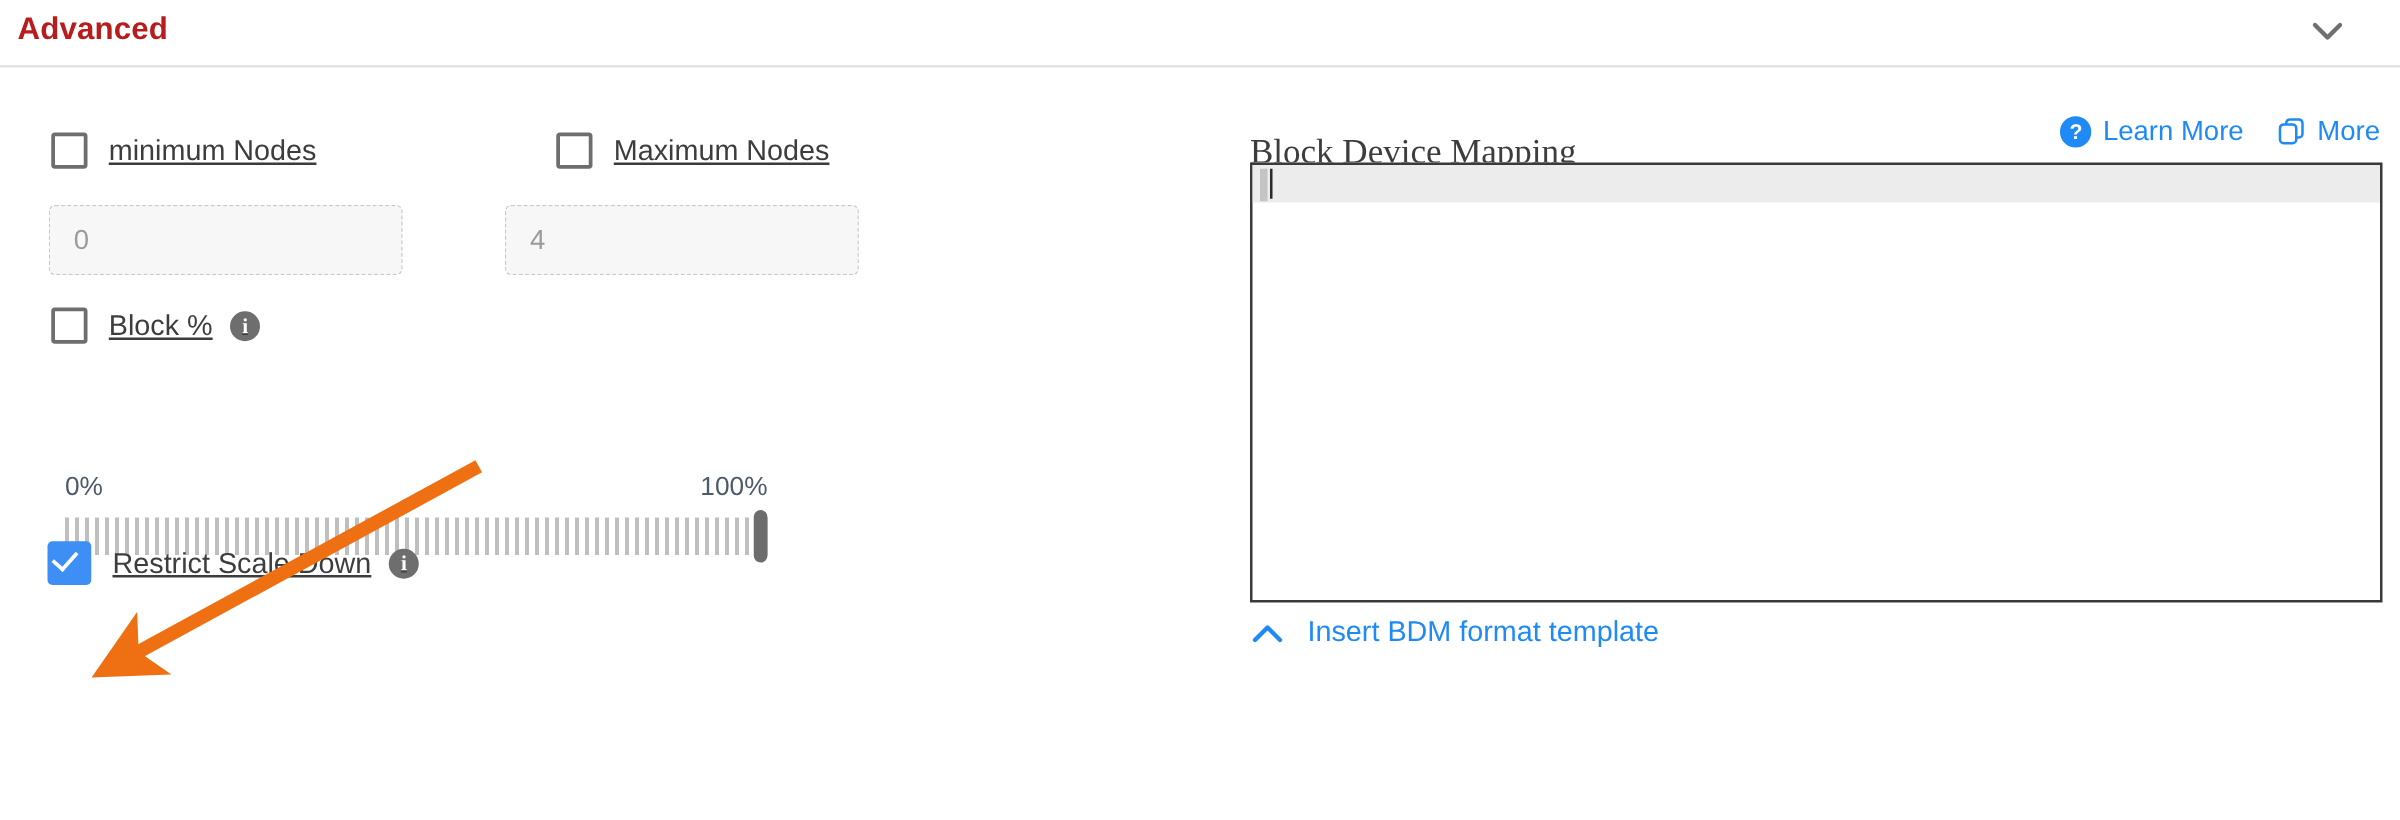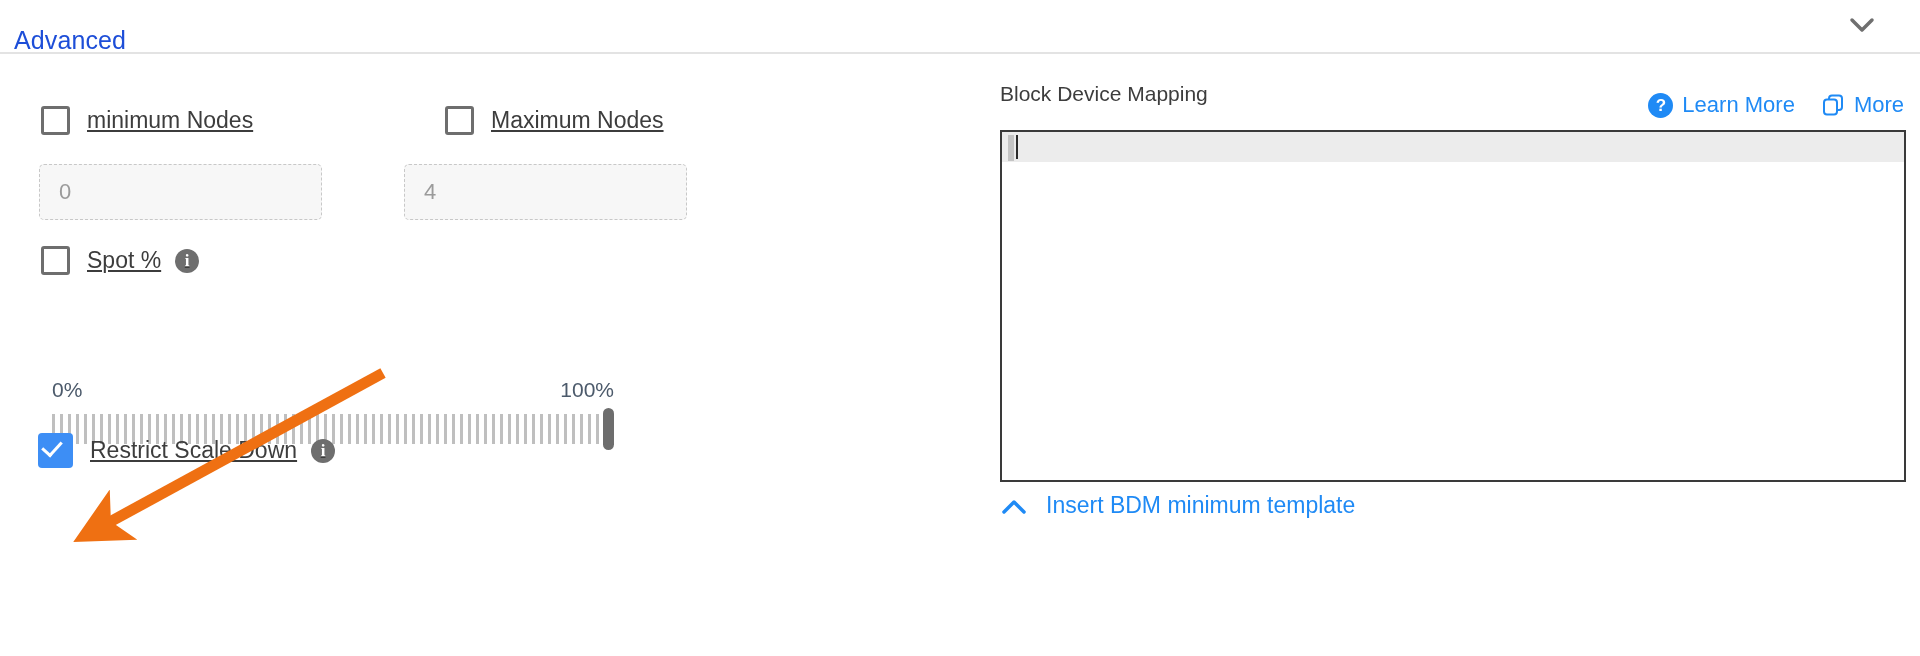--- a/index.html
+++ b/index.html
@@ -22,24 +22,24 @@
     left: 0;
     top: 0;
     width: 1920px;
     height: 54px;
     border-bottom: 2px solid #e3e3e3;
     box-sizing: border-box;
   }
   .section-title {
     position: absolute;
     left: 14px;
-    top: 26px;
+    top: 9px;
     font-size: 25px;
-    font-weight: 400;
-    color: #1d4ed8;
+    font-weight: 700;
+    color: #b91c1c;
     letter-spacing: 0.1px;
   }
   .collapse-toggle {
     position: absolute;
     right: 38px;
     top: 9px;
     width: 40px;
     height: 32px;
     cursor: pointer;
   }
@@ -166,23 +166,24 @@
   .right-col {
     position: absolute;
     left: 1000px;
     top: 54px;
     width: 920px;
     height: 602px;
   }
   .bdm-title {
     position: absolute;
     left: 0;
-    top: 28px;
-    font-size: 21px;
+    top: 52px;
+    font-size: 28px;
     color: #3d3d3d;
+    font-family: Liberation Serif, serif;
   }
   .bdm-actions {
     position: absolute;
     right: 16px;
     top: 38px;
     display: flex;
     align-items: center;
     gap: 26px;
   }
   .action-link {
@@ -292,21 +293,21 @@
   <div class="num-field" style="left:39px; top:110px; width:283px; height:56px;">0</div>
 
   <div class="cb-row" style="left:418px; top:52px;padding-left:27px;">
     <div class="checkbox"></div>
     <div class="cb-label">Maximum Nodes</div>
   </div>
   <div class="num-field" style="left:404px; top:110px; width:283px; height:56px;">4</div>
 
   <div class="cb-row" style="left:41px; top:192px;">
     <div class="checkbox"></div>
-    <div class="cb-label">Spot %</div>
+    <div class="cb-label">Block %</div>
     <div class="info-icon">i</div>
   </div>
 
   <div class="slider-wrap">
     <div class="slider-minmax slider-min">0%</div>
     <div class="slider-minmax slider-max">100%</div>
     <div class="slider-track"></div>
     <div class="slider-thumb"></div>
   </div>
 
@@ -341,21 +342,21 @@
     <div class="editor-gutter-mark"></div>
     <div class="editor-caret"></div>
   </div>
 
   <div class="bdm-footer">
     <span class="chev">
       <svg width="28" height="20" viewBox="0 0 28 20">
         <polyline points="4,15 14,5 24,15" fill="none" stroke="#1f8af5" stroke-width="3.5" stroke-linecap="round" stroke-linejoin="round"></polyline>
       </svg>
     </span>
-    <span>Insert BDM minimum template</span>
+    <span>Insert BDM format template</span>
   </div>
 </div>
 
 <svg class="annot-arrow" viewBox="0 0 1920 656">
   <defs>
     <marker id="arrowhead" markerWidth="5.2" markerHeight="5.2" refX="1.6" refY="2.6" orient="auto">
       <polygon points="0,0 5.2,2.6 0,5.2 1.3,2.6" fill="#ef7012"></polygon>
     </marker>
   </defs>
   <line x1="383" y1="373" x2="108" y2="523" stroke="#ef7012" stroke-width="11" marker-end="url(#arrowhead)" stroke-linecap="butt"></line>

